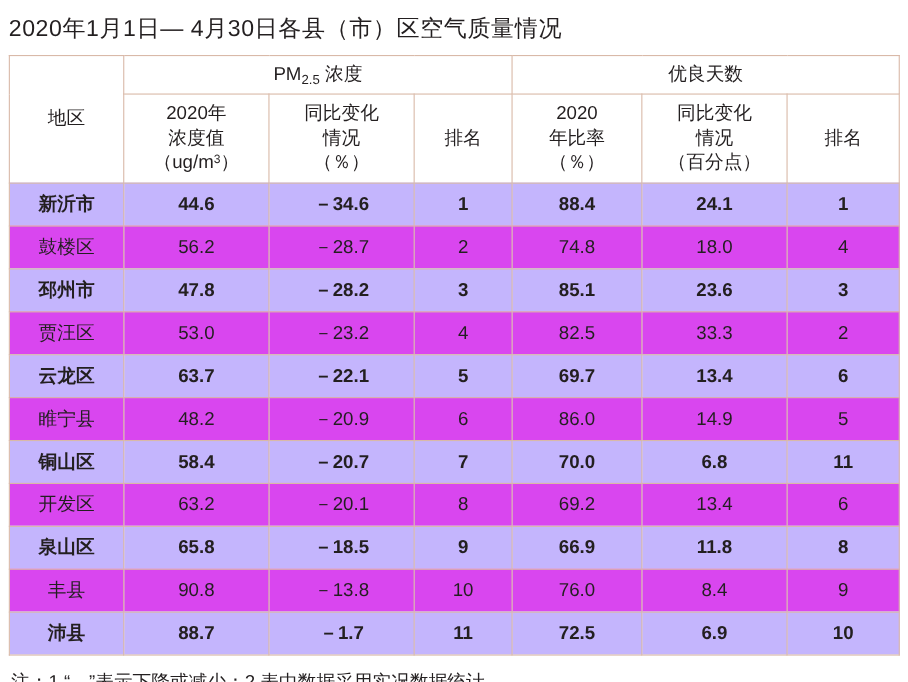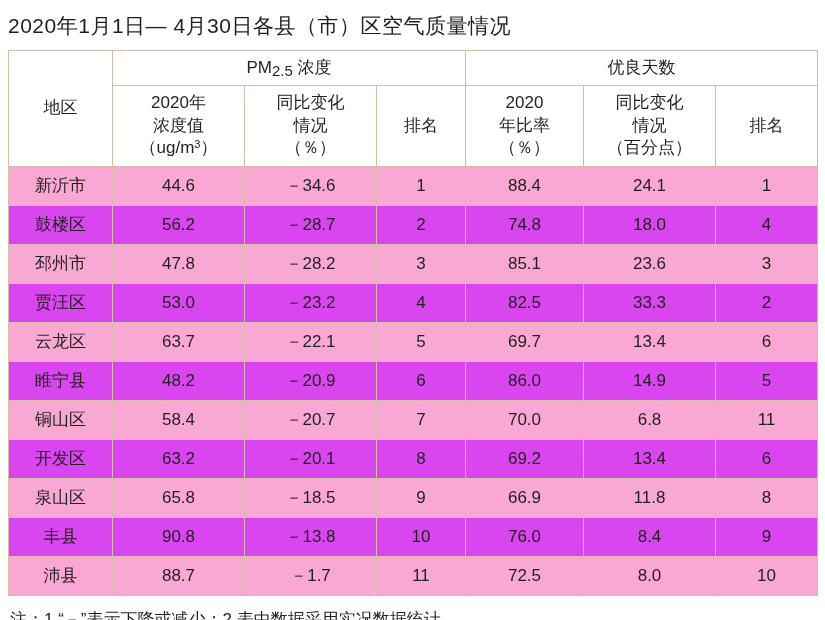--- a/index.html
+++ b/index.html
@@ -54,24 +54,24 @@
     padding: 6px 2px;
     background: #ffffff;
   }
   .grp-head { font-size: 18px; }
   .region-head { font-size: 18px; }
   table.aq tbody td {
     font-size: 17px;
     height: 39px;
     padding: 2px;
   }
-  tbody tr.odd td { background: #f9a8d4; }
+  tbody tr.odd td { background: #c4b5fd; font-weight: bold; }
   tbody tr.even td { background: #d946ef; }
   td.region { font-size: 17px; }
-  .sub { font-size: 15px; vertical-align: baseline; position: relative; top: 3px; }
+  .sub { font-size: 12px; vertical-align: baseline; position: relative; top: 3px; }
   .sup { font-size: 11px; vertical-align: baseline; position: relative; top: -5px; }
   .note {
     font-size: 17px;
     padding: 12px 0 0 10px;
     color: #231f20;
     white-space: nowrap;
   }
 </style>
 </head>
 <body>
@@ -213,21 +213,21 @@
           <td>76.0</td>
           <td>8.4</td>
           <td>9</td>
         </tr>
         <tr class="odd">
           <td class="region">沛县</td>
           <td>88.7</td>
           <td>－1.7</td>
           <td>11</td>
           <td>72.5</td>
-          <td>8.0</td>
+          <td>6.9</td>
           <td>10</td>
         </tr>
       </tbody>
   </table>
 
   <div class="note">注：1.“－”表示下降或减少；2.表中数据采用实况数据统计。</div>
 
 </div>
 
 </body></html>

